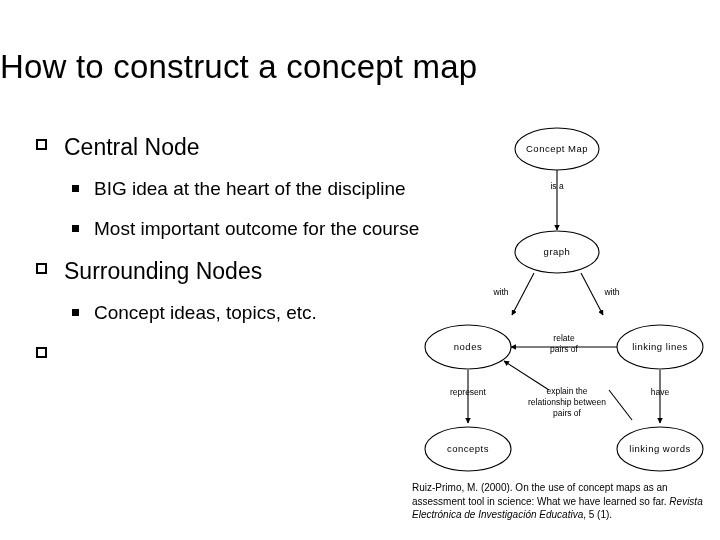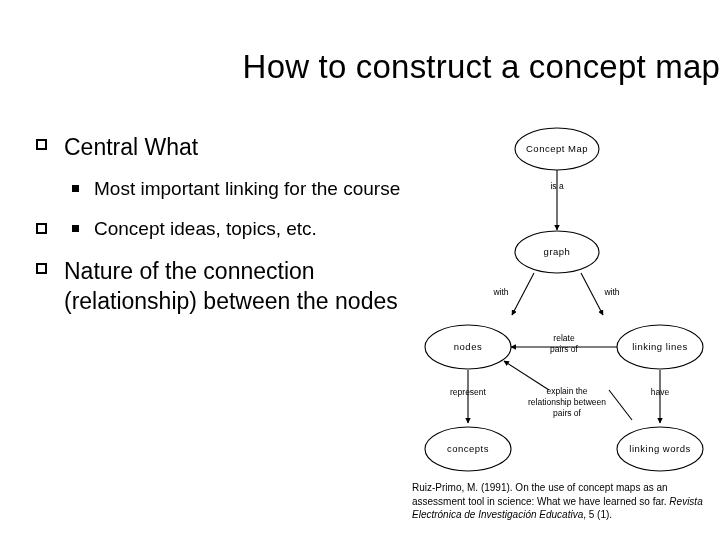--- a/index.html
+++ b/index.html
@@ -15,21 +15,21 @@
     font-family: "Liberation Sans", sans-serif;
     color: #000000;
   }
 
   
   #slide-title {
     position: absolute;
     left: 0;
     top: 48px;
     width: 720px;
-    text-align: right;
+    text-align: left;
     font-size: 33px;
     font-weight: 400;
     letter-spacing: 0.2px;
     color: #000000;
     white-space: nowrap;
   }
 
   
   #bullet-body {
     position: absolute;
@@ -120,44 +120,45 @@
 </style>
 </head>
 <body>
 
 <div id="slide-title">How to construct a concept map</div>
 
 <div id="bullet-body">
 
   <div class="bullet-l1">
     <span class="marker-l1"></span>
-    <span>Central What</span>
+    <span>Central Node</span>
   </div>
 
   <div class="bullet-l2">
     <span class="marker-l2"></span>
+    <span>BIG idea at the heart of the discipline</span>
   </div>
 
   <div class="bullet-l2">
     <span class="marker-l2"></span>
-    <span>Most important linking for the course</span>
+    <span>Most important outcome for the course</span>
   </div>
 
   <div class="bullet-l1">
     <span class="marker-l1"></span>
+    <span>Surrounding Nodes</span>
   </div>
 
   <div class="bullet-l2">
     <span class="marker-l2"></span>
     <span>Concept ideas, topics, etc.</span>
   </div>
 
   <div class="bullet-l1">
     <span class="marker-l1"></span>
-    <span>Nature of the connection (relationship) between the nodes</span>
   </div>
 
 </div>
 
 <div id="concept-map">
   <svg width="316" height="366" viewBox="0 0 316 366" xmlns="http://www.w3.org/2000/svg">
     <defs>
       <marker id="arrow" viewBox="0 0 10 10" refX="9" refY="5" markerWidth="5" markerHeight="5" orient="auto-start-reverse">
         <path d="M 0 0 L 10 5 L 0 10 z" fill="#000000"></path>
       </marker>
@@ -208,13 +209,13 @@
     <text class="edge-label" x="64" y="277">represent</text>
 
     <text class="edge-label" x="256" y="277">have</text>
 
     <text class="edge-label" x="163" y="276">explain the</text>
     <text class="edge-label" x="163" y="287">relationship between</text>
     <text class="edge-label" x="163" y="298">pairs of</text>
   </svg>
 </div>
 
-<div id="citation"><span>Ruiz-Primo, M. (1991). On the use of concept maps as an assessment tool in science: What we have learned so far. </span><span class="journal">Revista Electrónica de Investigación Educativa</span><span>, 5 (1).</span></div>
+<div id="citation"><span>Ruiz-Primo, M. (2000). On the use of concept maps as an assessment tool in science: What we have learned so far. </span><span class="journal">Revista Electrónica de Investigación Educativa</span><span>, 5 (1).</span></div>
 
 </body></html>

